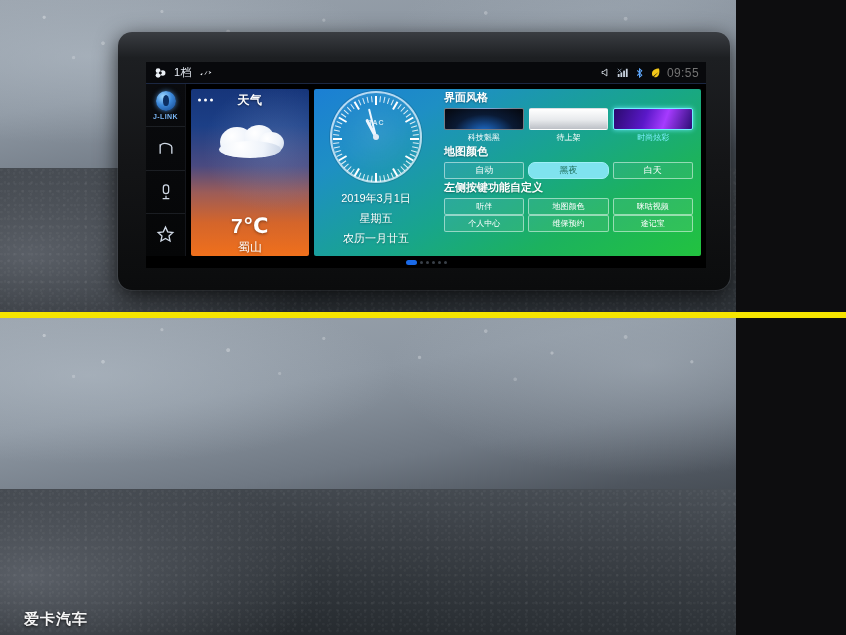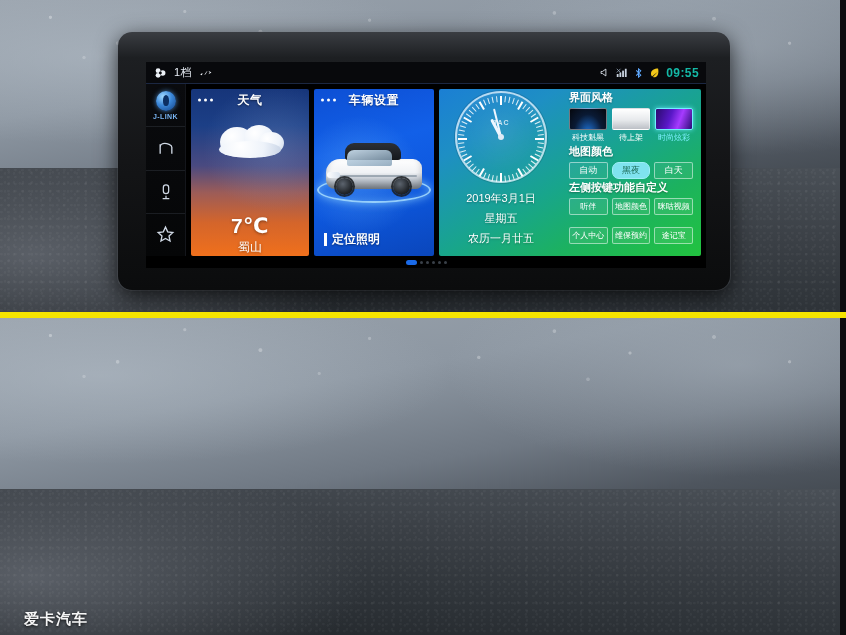--- a/index.html
+++ b/index.html
@@ -7,21 +7,21 @@
     width: 846px; height: 635px;
     background: #0d0d0f;
     font-family: "Liberation Sans", "DejaVu Sans", sans-serif;
     overflow: hidden;
   }
 
   #page { position: relative; width: 846px; height: 635px; }
 
   
   .photo {
-    position: absolute; left: 0; width: 840px; overflow: hidden;
+    position: absolute; left: 0; width: 736px; overflow: hidden;
   }
   #photo-top    { top: 0;   height: 312px; }
   #divider-bar  { position:absolute; left:0; top:312px; width:846px; height:6px;
                   background: #f5e400; z-index: 40; }
   #photo-bottom { top: 318px; height: 317px; }
 
   
   .backdrop { position: absolute; inset: 0; }
   .bd-glass {
     position: absolute; left: 0; top: 0; width: 100%; height: 100%;
@@ -86,21 +86,21 @@
     height: 22px; flex: 0 0 22px;
     background: #08090c;
     display: flex; align-items: center;
     padding: 0 7px 0 8px;
     border-bottom: 1px solid #1b2742;
     position: relative;
   }
   .sb-left  { display: flex; align-items: center; gap: 6px; }
   .sb-right { display: flex; align-items: center; gap: 6px; margin-left: auto; }
   .sb-text { color: #e9eef6; font-size: 11px; letter-spacing: .3px; }
-  .sb-clock { color: #14b8a6; font-size: 12px; font-weight: 700; letter-spacing: .4px; }
+  .sb-clock { color: #737373; font-size: 12px; font-weight: 400; letter-spacing: .4px; }
   .ico { display:inline-block; line-height:0; }
 
   
   .main {
     flex: 1 1 auto; display: flex; min-height: 0;
     background: #000;
     position: relative;
   }
 
   
@@ -300,21 +300,21 @@
   .theme-opt.sel .theme-name { color: #7df0ff; }
   .seg-row { display: flex; gap: 4px; margin-top: 2px; }
   .seg {
     flex: 1 1 0; height: 17px; border-radius: 2px;
     border: 1px solid rgba(255,255,255,.5);
     display: flex; align-items: center; justify-content: center;
     color: #fff; font-size: 9px; cursor: pointer;
     background: rgba(255,255,255,.06);
   }
   .seg.sel { background: #7fe3ef; color: #1e6e5a; border-color: #9ef0f8; border-radius: 7px; }
-  .btn-grid { display: flex; flex-direction: column; gap: 12px; margin-top: 3px; }
+  .btn-grid { display: flex; flex-direction: column; gap: 0; margin-top: 3px; }
   .btn-row { display: flex; gap: 4px; }
   .sq-btn {
     flex: 1 1 0; height: 17px; border-radius: 2px;
     border: 1px solid rgba(255,255,255,.5);
     background: rgba(255,255,255,.08);
     display: flex; align-items: center; justify-content: center;
     color: #fff; font-size: 8px; cursor: pointer;
   }
 
   
@@ -449,48 +449,20 @@
                     <b class="c1"></b>
                     <b class="c2"></b>
                     <b class="c3"></b>
                     <b class="c4"></b>
                   </span>
               </div>
               <div class="w-temp">7℃</div>
               <div class="w-city">蜀山</div>
             </div>
 
-            <div class="card card-vehicle" style="flex:0 0 120px">
-              <div class="card-head">
-                <span class="dots">
-                    <i></i>
-                    <i></i>
-                    <i></i>
-                  </span>
-                <span class="card-title">车辆设置</span>
-              </div>
-              <div class="veh-body">
-                <div class="veh-visual">
-                  <div class="car-stage">
-                    <div class="car-ring"></div>
-                    <div class="car">
-                      <div class="car-shell"></div>
-                      <div class="car-roof"></div>
-                      <div class="car-glass"></div>
-                      <div class="car-lamp"></div>
-                      <div class="car-w front"></div>
-                      <div class="car-w rear"></div>
-                    </div>
-                  </div>
-                </div>
-              </div>
-              <div class="veh-caption">
-                <span class="bar-label">定位照明</span>
-              </div>
-            </div>
 
             <div class="card card-system" style="flex:1 1 auto">
               <div class="sys-body">
                 <div class="sys-left" style="flex:0 0 124px; padding-top:2px">
                   <div class="clock" id="clock-top" style="width:92px;height:92px">
                     <span class="brand">JAC</span>
                     <span class="hand hour" style="transform:translateX(-50%) rotate(-28deg)"></span>
                     <span class="hand min" style="transform:translateX(-50%) rotate(-14deg)"></span>
                     <span class="pin"></span>
                   <span class="tick major" style="transform: translateX(-50%) rotate(0deg); transform-origin: 50% 43px;"></span>

